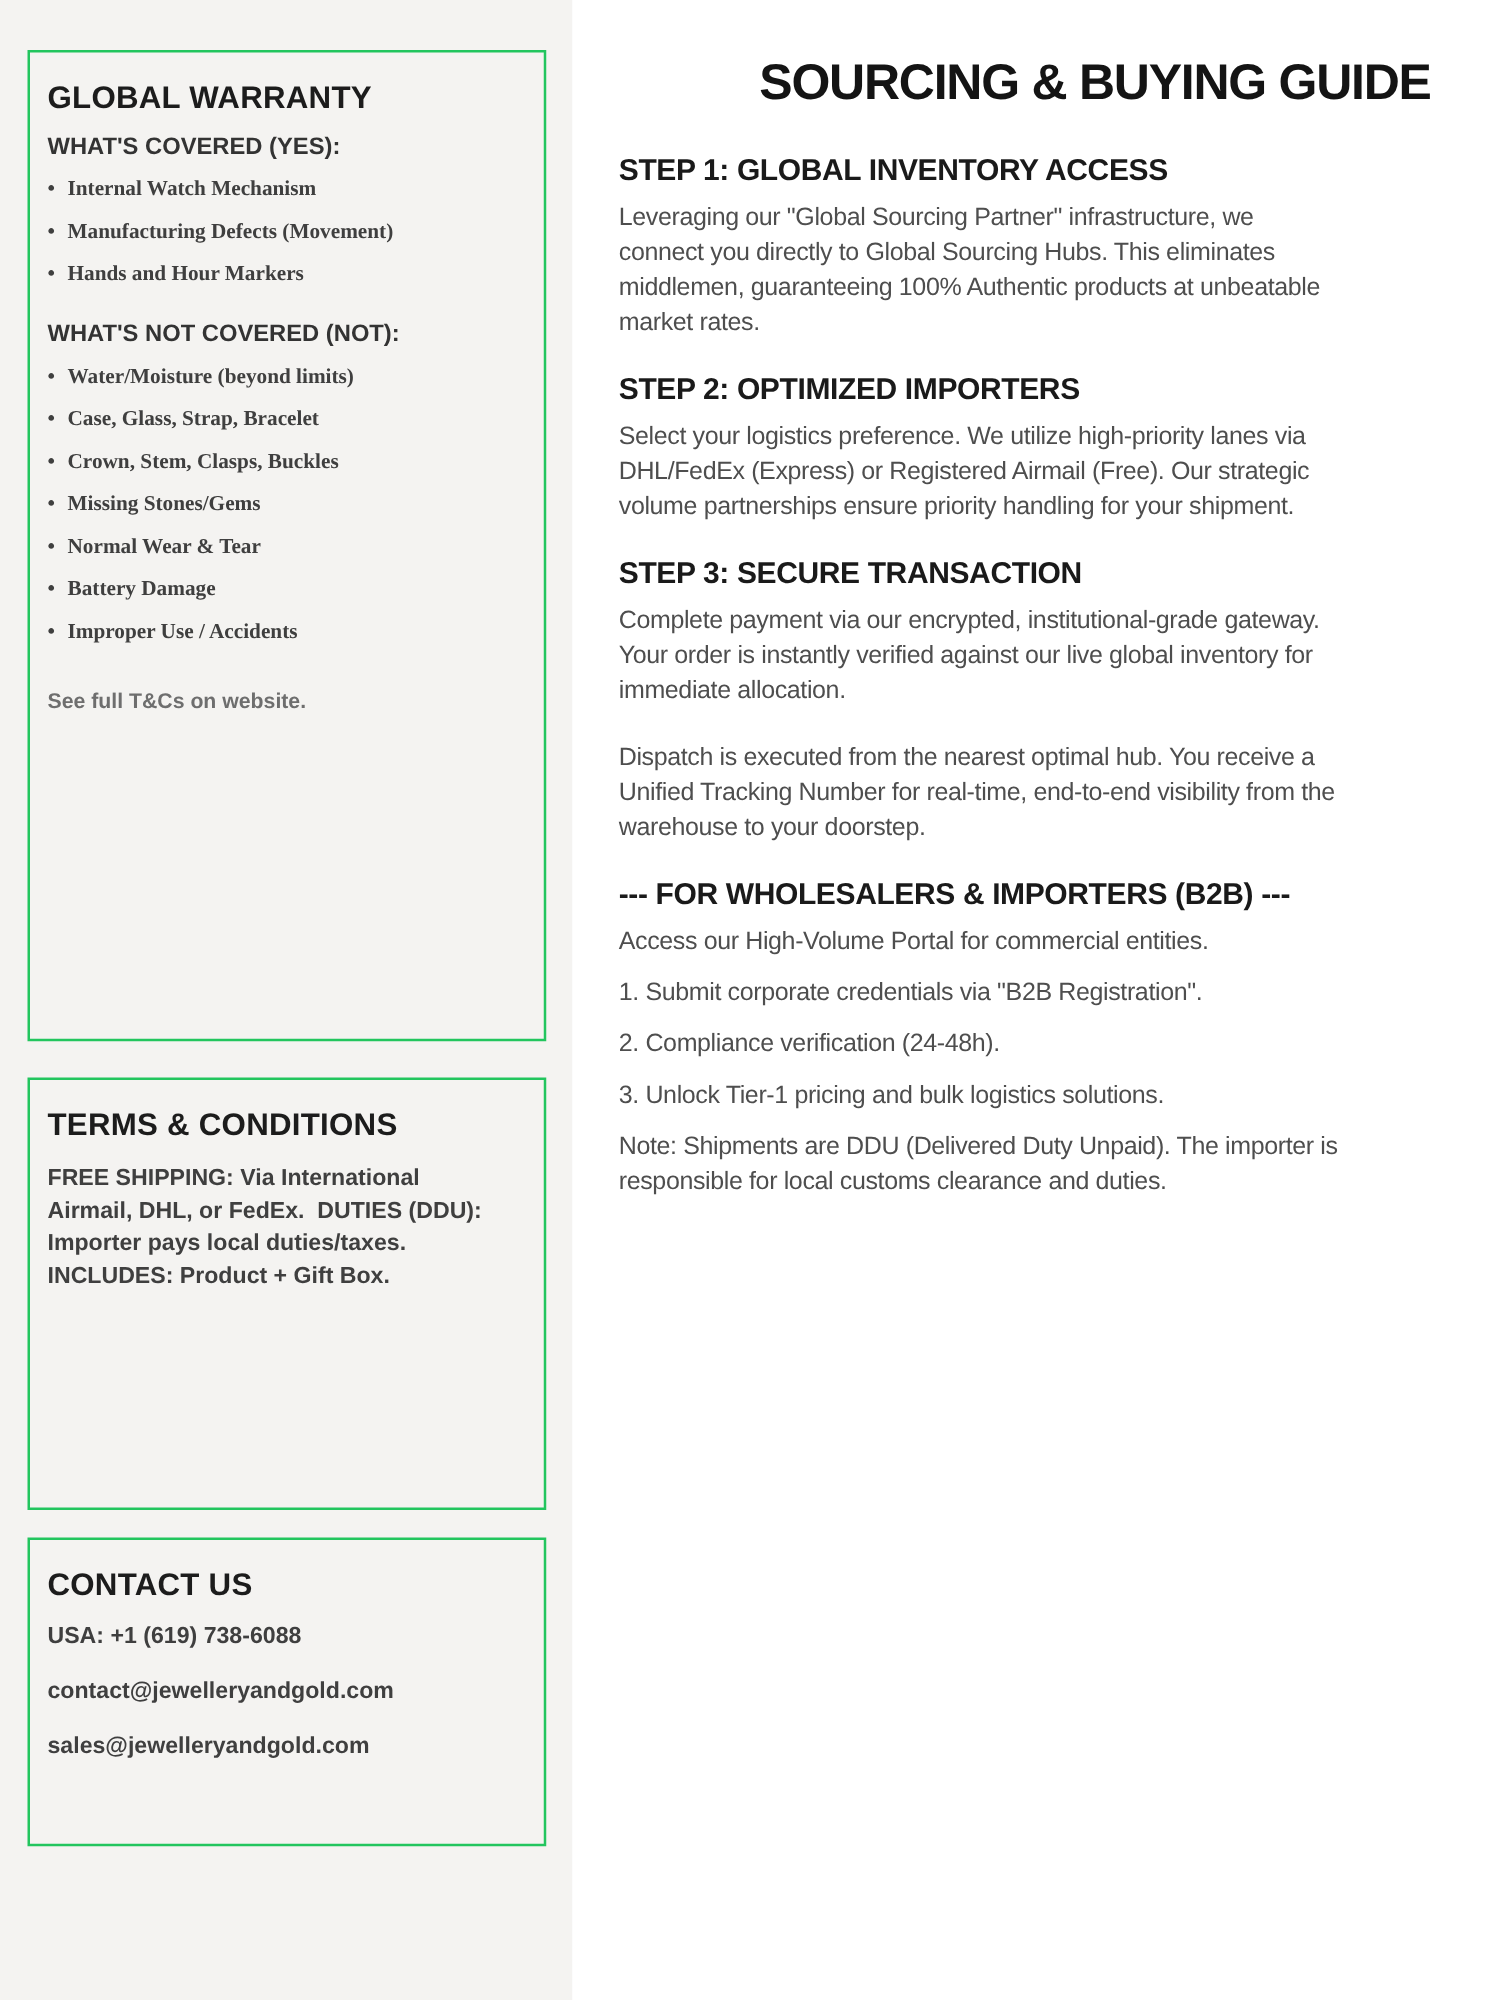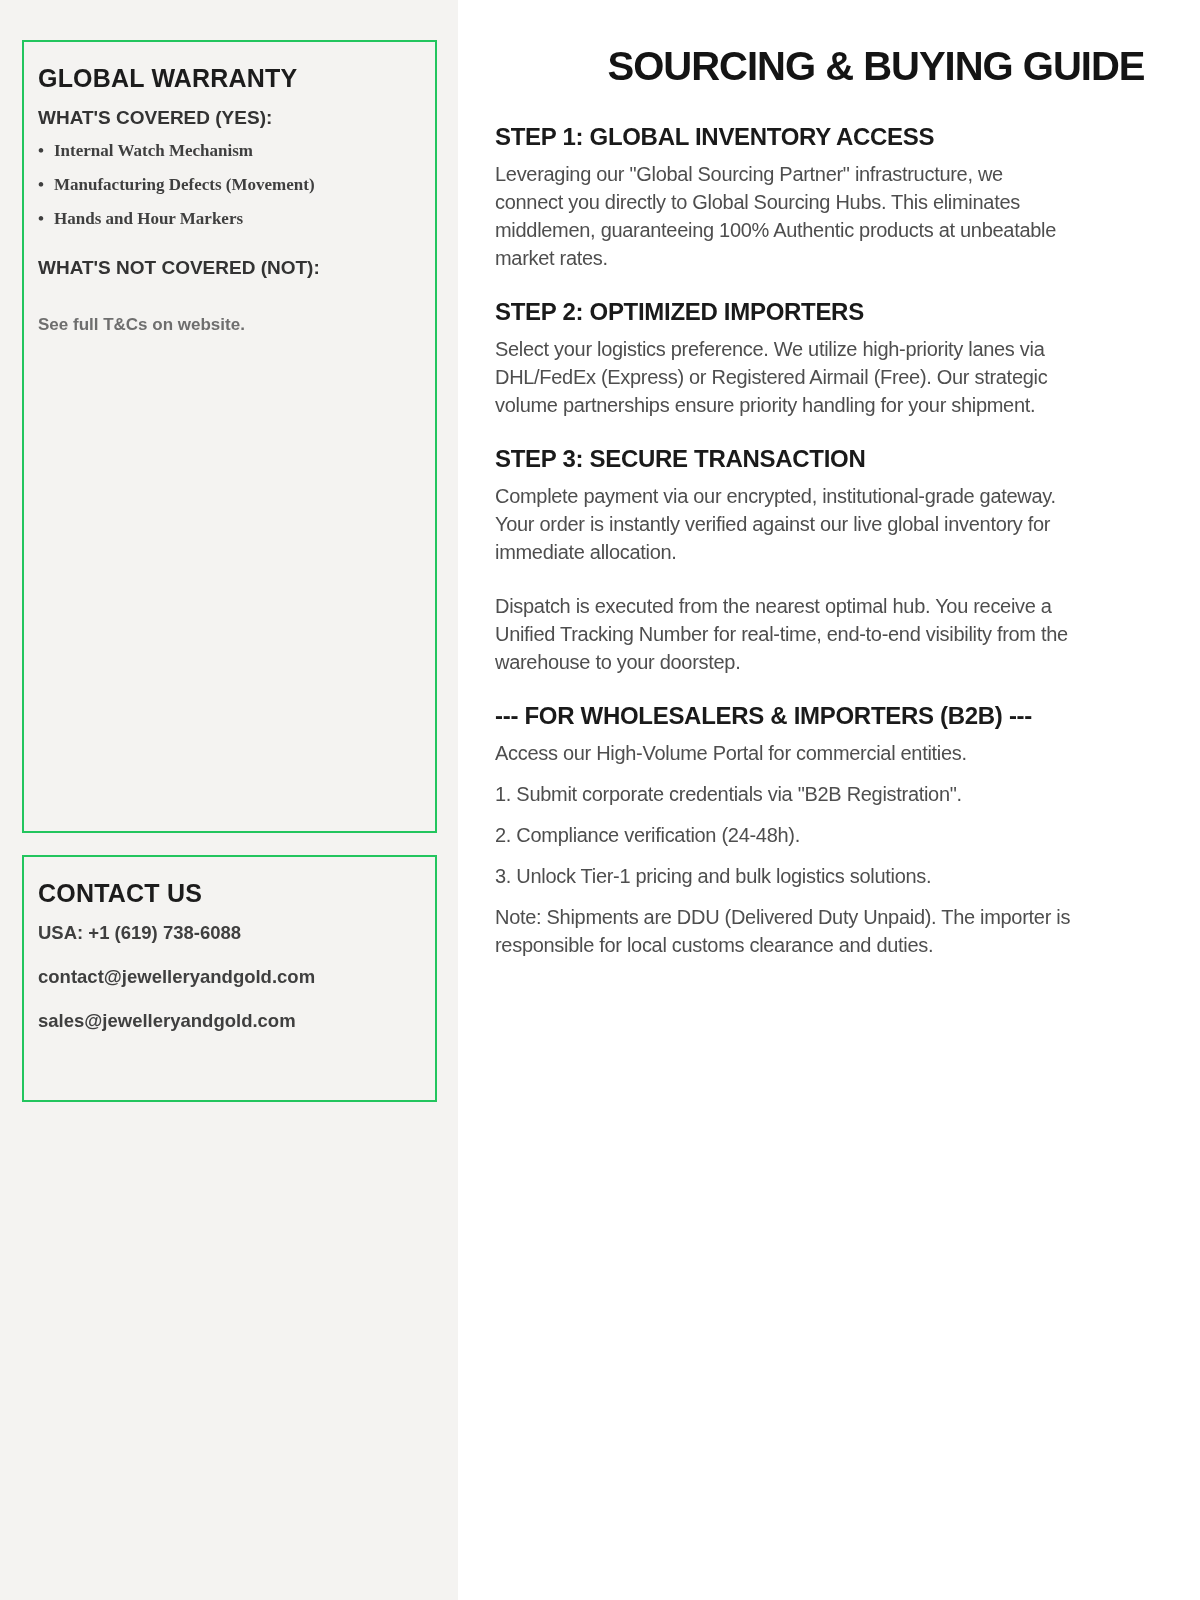--- a/index.html
+++ b/index.html
@@ -132,23 +132,36 @@
 
     <div class="card card-warranty">
       <h2>GLOBAL WARRANTY</h2>
       <h4>WHAT'S COVERED (YES):</h4>
       <ul>
         <li>Internal Watch Mechanism</li>
         <li>Manufacturing Defects (Movement)</li>
         <li>Hands and Hour Markers</li>
       </ul>
       <h4>WHAT'S NOT COVERED (NOT):</h4>
+      <ul>
+        <li>Water/Moisture (beyond limits)</li>
+        <li>Case, Glass, Strap, Bracelet</li>
+        <li>Crown, Stem, Clasps, Buckles</li>
+        <li>Missing Stones/Gems</li>
+        <li>Normal Wear &amp; Tear</li>
+        <li>Battery Damage</li>
+        <li>Improper Use / Accidents</li>
+      </ul>
       <div class="footnote">See full T&amp;Cs on website.</div>
     </div>
 
+    <div class="card card-terms">
+      <h2>TERMS &amp; CONDITIONS</h2>
+      <div class="terms-body">FREE SHIPPING: Via International Airmail, DHL, or FedEx.  DUTIES (DDU): Importer pays local duties/taxes.  INCLUDES: Product + Gift Box.</div>
+    </div>
 
     <div class="card card-contact">
       <h2>CONTACT US</h2>
       <p class="contact-line">USA: +1 (619) 738-6088</p>
       <p class="contact-line">contact@jewelleryandgold.com</p>
       <p class="contact-line">sales@jewelleryandgold.com</p>
     </div>
 
   </div>
 

